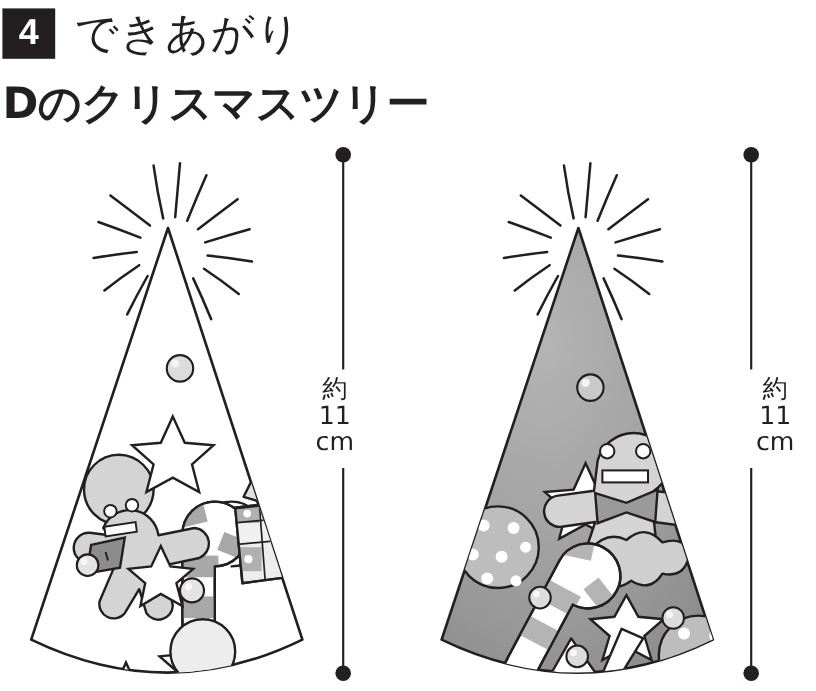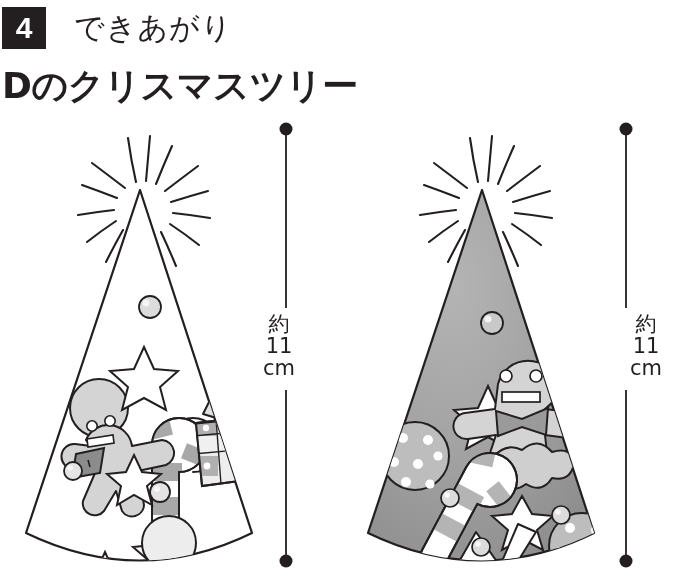--- a/index.html
+++ b/index.html
@@ -20,22 +20,22 @@
     display:flex;align-items:center;
   }
   .step-badge{
     width:44px;height:42px;margin-left:2px;
     background:#231f20;color:#ffffff;
     display:flex;align-items:center;justify-content:center;
     font-size:30px;font-weight:bold;line-height:1;
     font-family:"Liberation Sans","DejaVu Sans",sans-serif;
   }
   .step-title{
-    margin-left:28px;
-    font-size:30px;font-weight:normal;letter-spacing:1px;
+    margin-left:16px;
+    font-size:36px;font-weight:normal;letter-spacing:1px;
     color:#231f20;
     font-family:"DejaVu Sans","Liberation Sans",sans-serif;
   }
 
   
   .col-title{
     position:absolute;top:62px;
     font-size:36px;font-weight:bold;letter-spacing:-0.5px;
     white-space:nowrap;color:#231f20;
     font-family:"DejaVu Sans","Liberation Sans",sans-serif;

